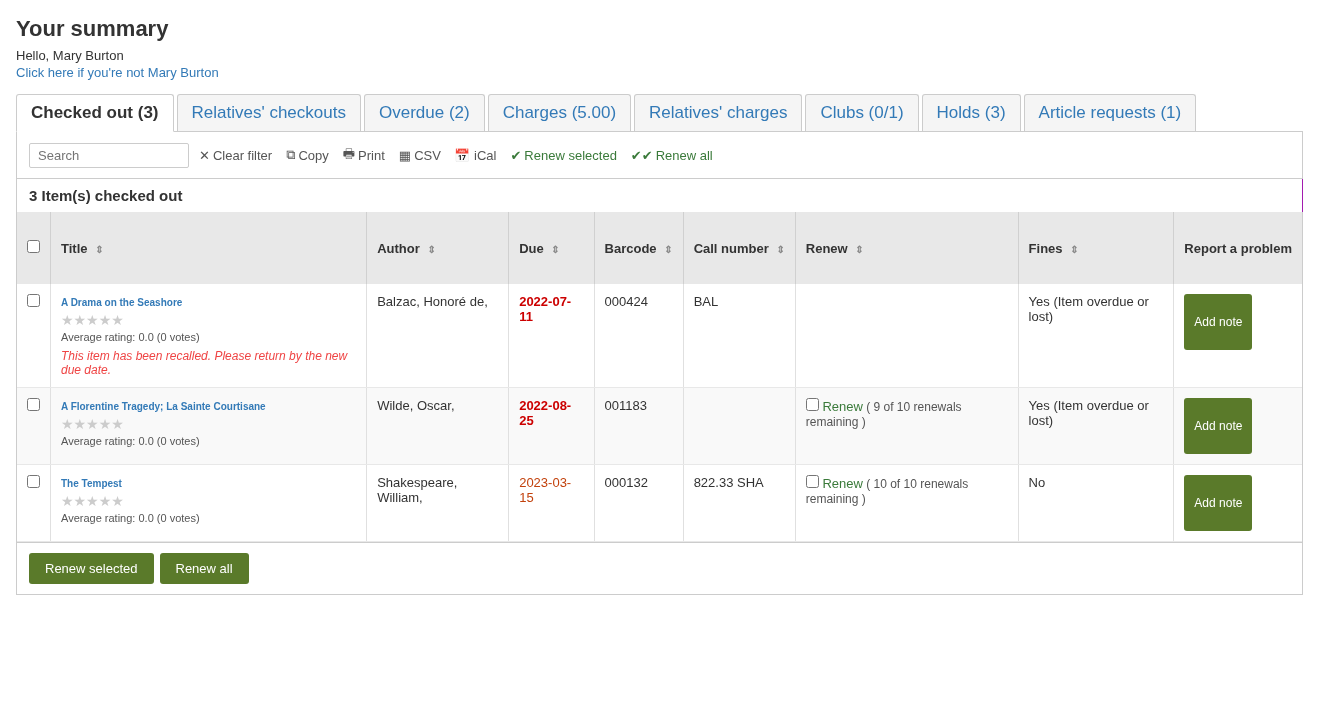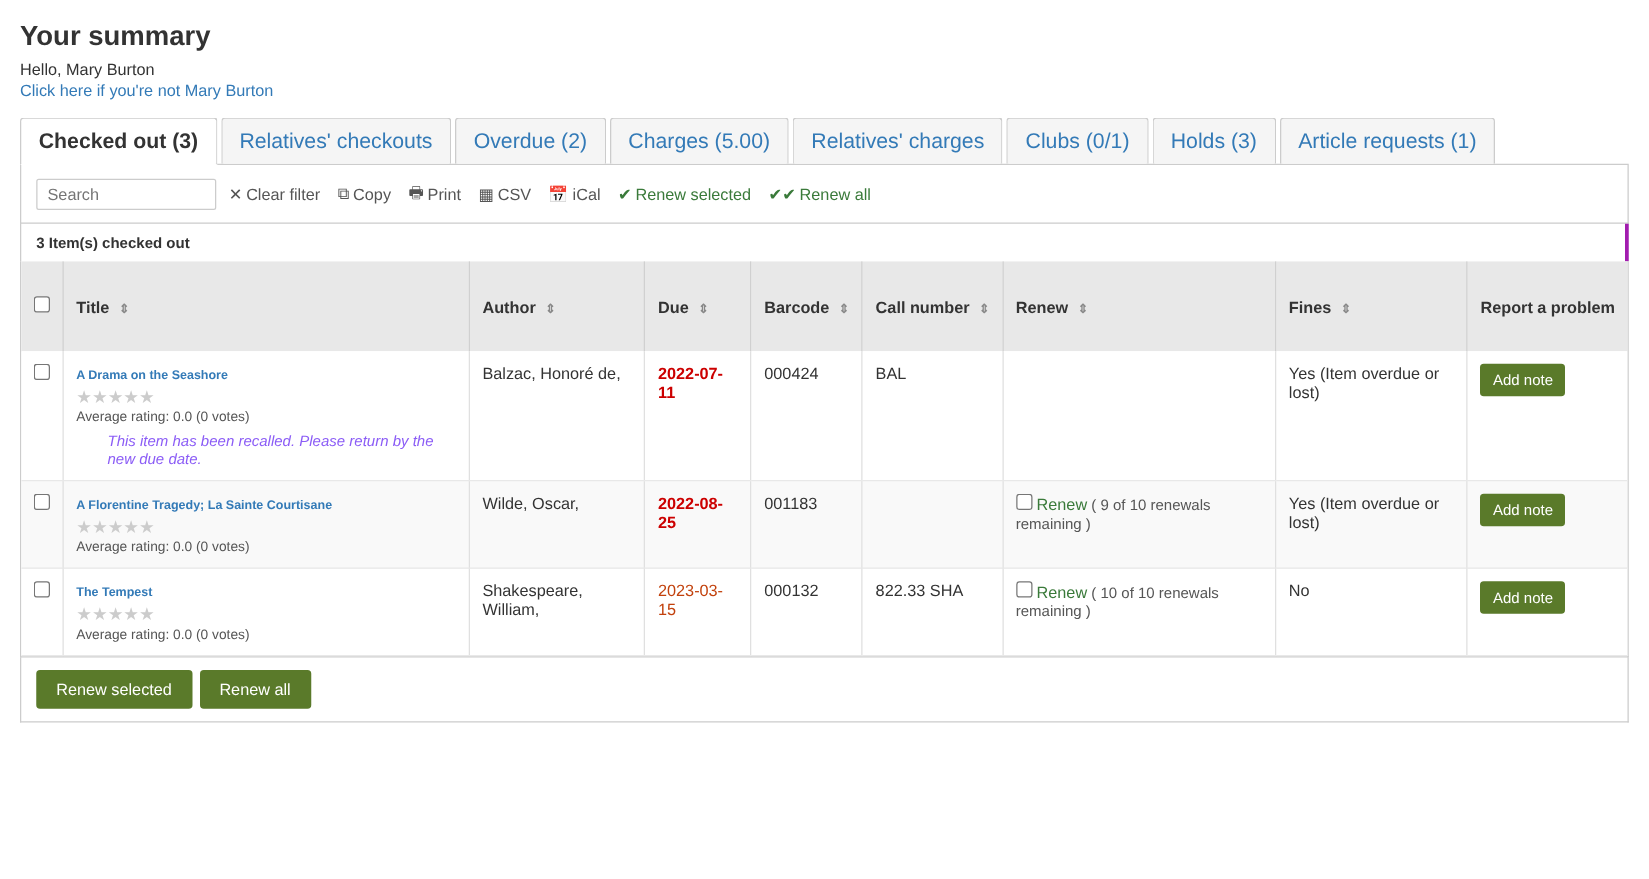--- a/index.html
+++ b/index.html
@@ -38,44 +38,44 @@
       display: flex;
       align-items: center;
       gap: 6px;
       flex-wrap: wrap;
     }
 
     .search-input {
       border: 1px solid #ccc;
       padding: 4px 8px;
       font-size: 13px;
-      width: 144px;
+      width: 160px;
       border-radius: 2px;
     }
 
     .toolbar-btn {
       background: none;
       border: none;
       cursor: pointer;
       color: #555;
       font-size: 13px;
       display: flex;
       align-items: center;
       gap: 3px;
       padding: 2px 4px;
     }
 
     .toolbar-btn.green { color: #3a7a3a; }
 
     .items-count {
       padding: 8px 12px;
       font-weight: bold;
-      font-size: 12px;
+      font-size: 15px;
       border-left: 1px solid #ccc;
-      border-right: 3px solid #a21caf;
+      border-right: 1px solid #a21caf;
     }
 
     .table-container {
       border: 1px solid #ccc;
       border-top: none;
       overflow-x: auto;
     }
 
     table {
       width: 100%;
@@ -117,33 +117,33 @@
 
     .item-title-link {
       color: #337ab7;
       text-decoration: none;
       font-weight: bold;
       font-size: 10px;
     }
 
     .stars { color: #ccc; font-size: 14px; display: block; margin: 3px 0; }
     .rating-text { font-size: 11px; color: #555; }
-    .recall-notice { font-size: 12px; font-style: italic; color: #8b5cf6; margin-top: 6px; margin-left: 25px; }
+    .recall-notice { font-size: 12px; font-style: italic; color: #ef4444; margin-top: 6px; }
 
     .due-overdue { color: #cc0000; font-weight: bold; }
     .due-ok { color: #c2410c; }
 
     .renew-link { color: #3a7a3a; text-decoration: none; }
     .renewals-remaining { font-size: 12px; color: #555; }
 
     .add-note-btn {
       background: #5a7a2a;
       color: #fff;
       border: none;
-      padding: 6px 10px;
+      padding: 21px 10px;
       font-size: 12px;
       cursor: pointer;
       border-radius: 3px;
       white-space: nowrap;
     }
 
     .bottom-bar {
       border: 1px solid #ccc;
       border-top: none;
       padding: 10px 12px;

